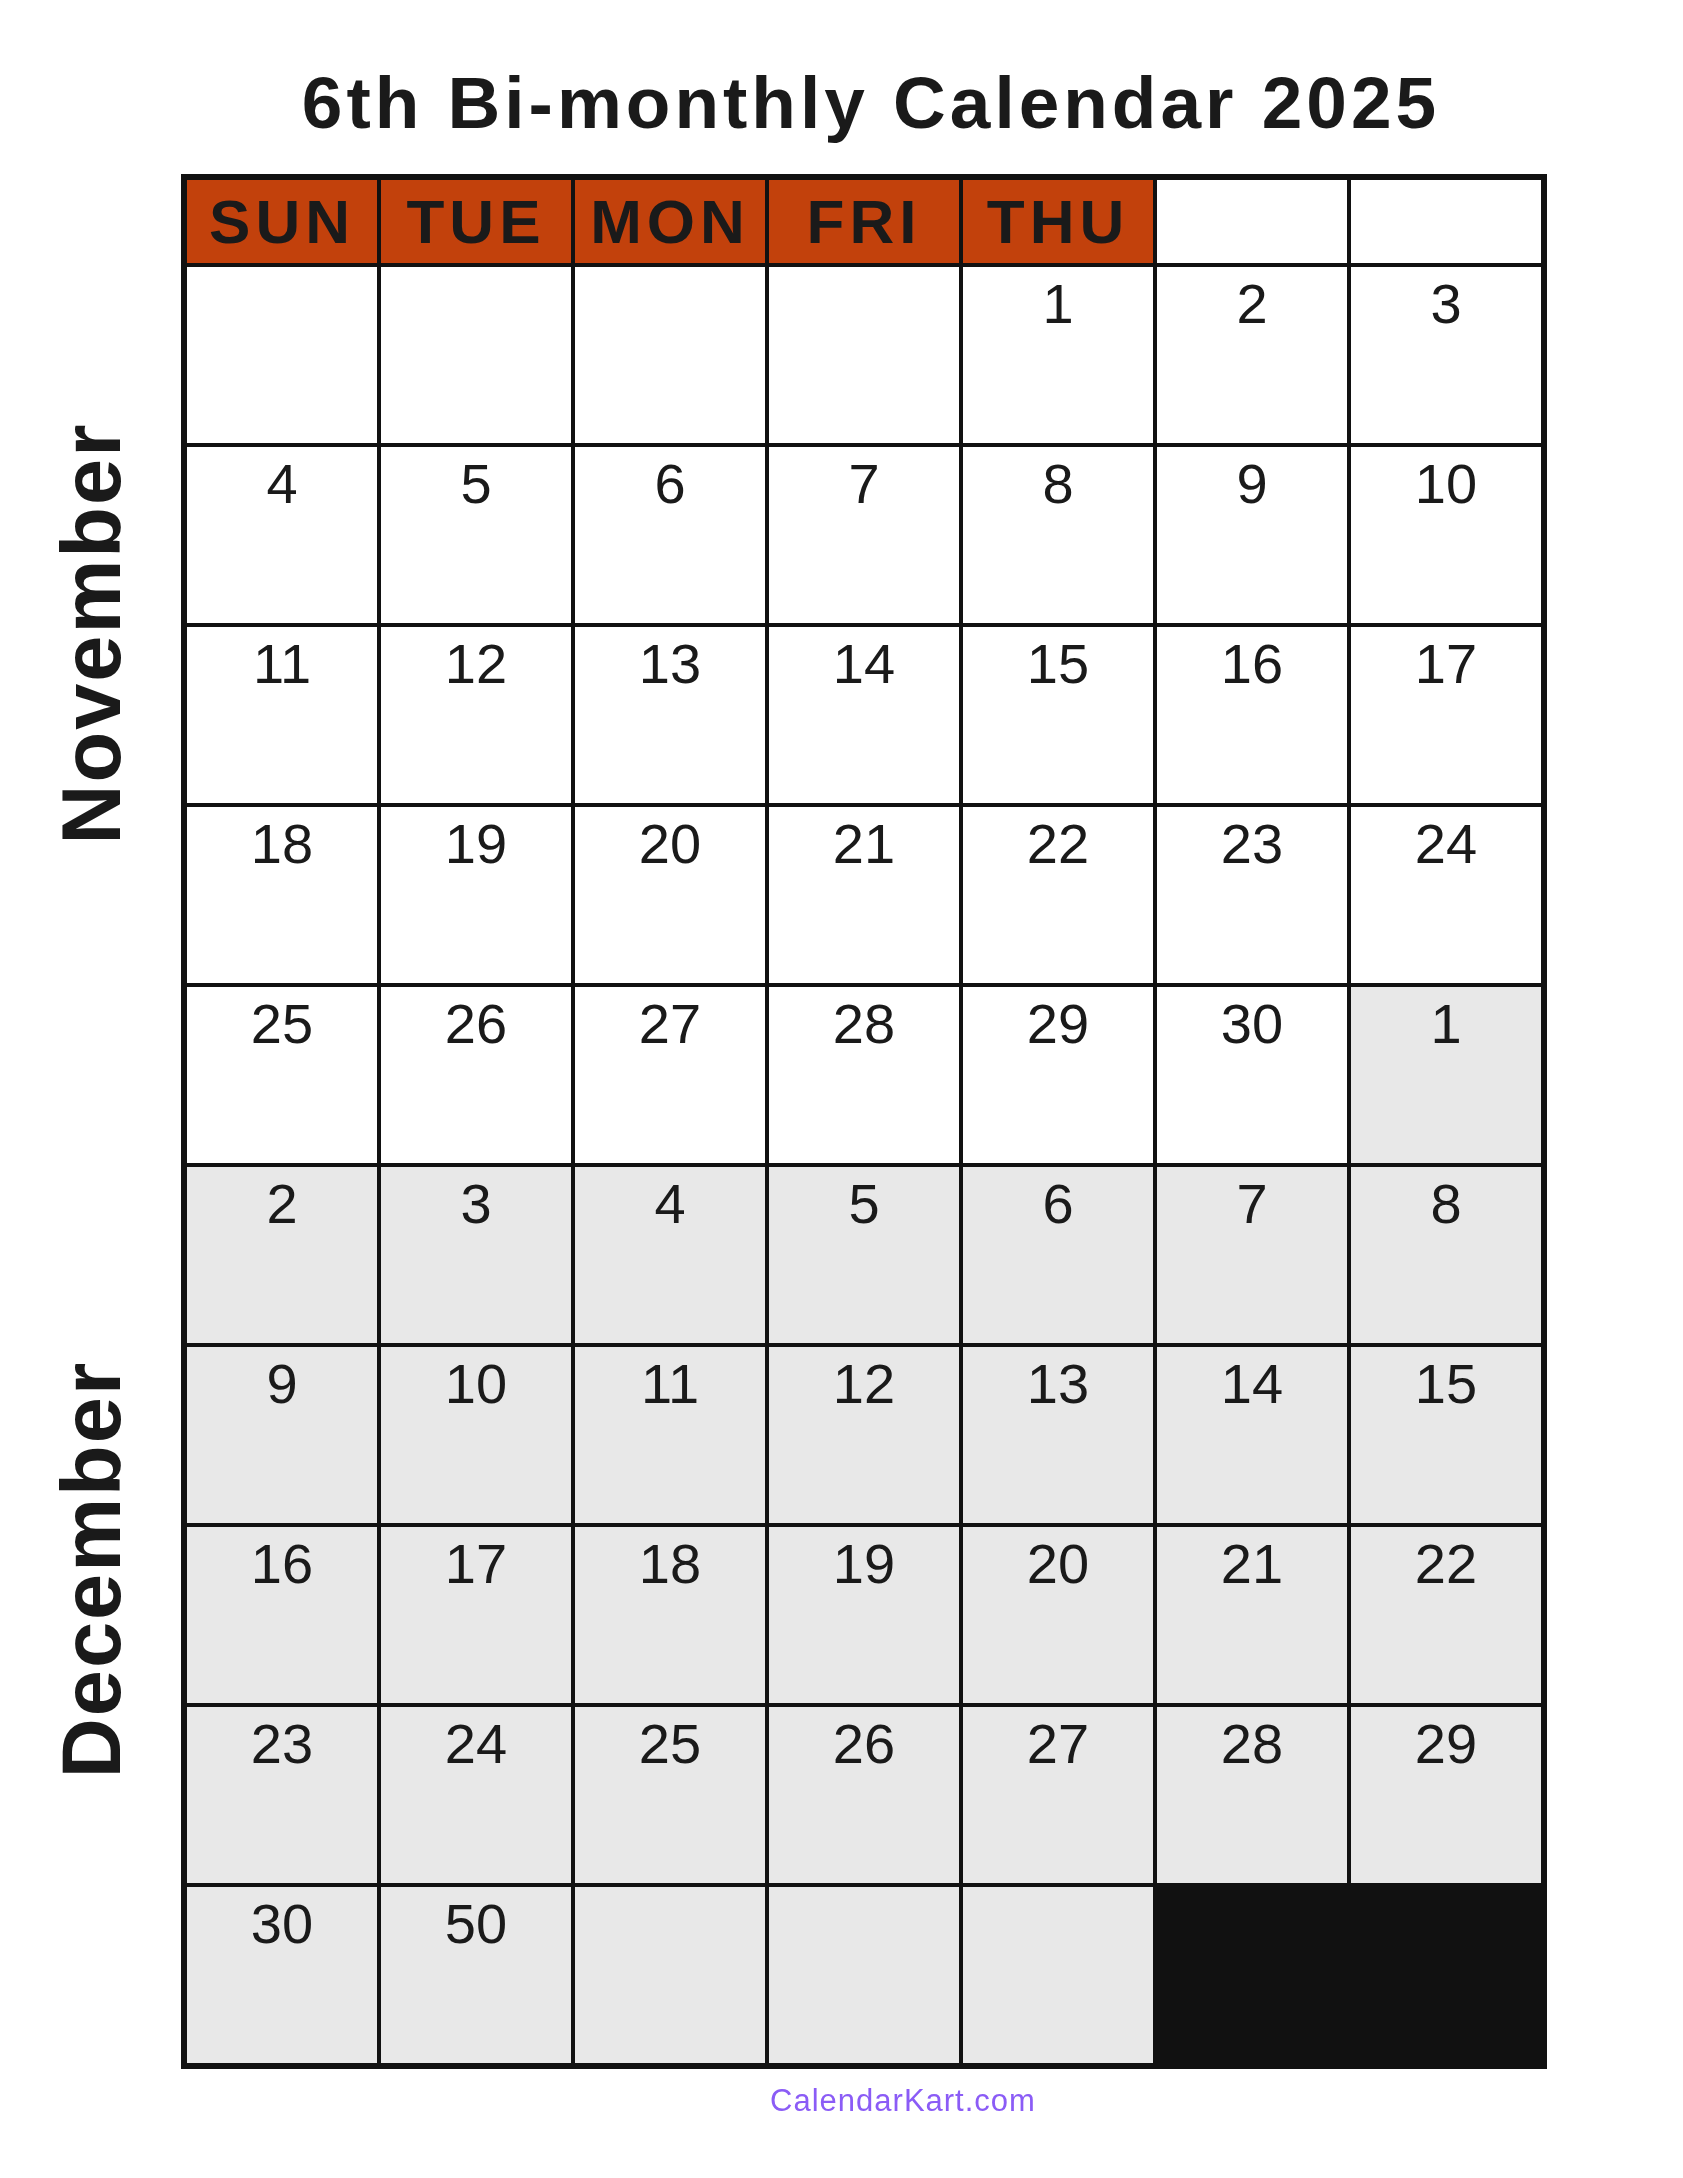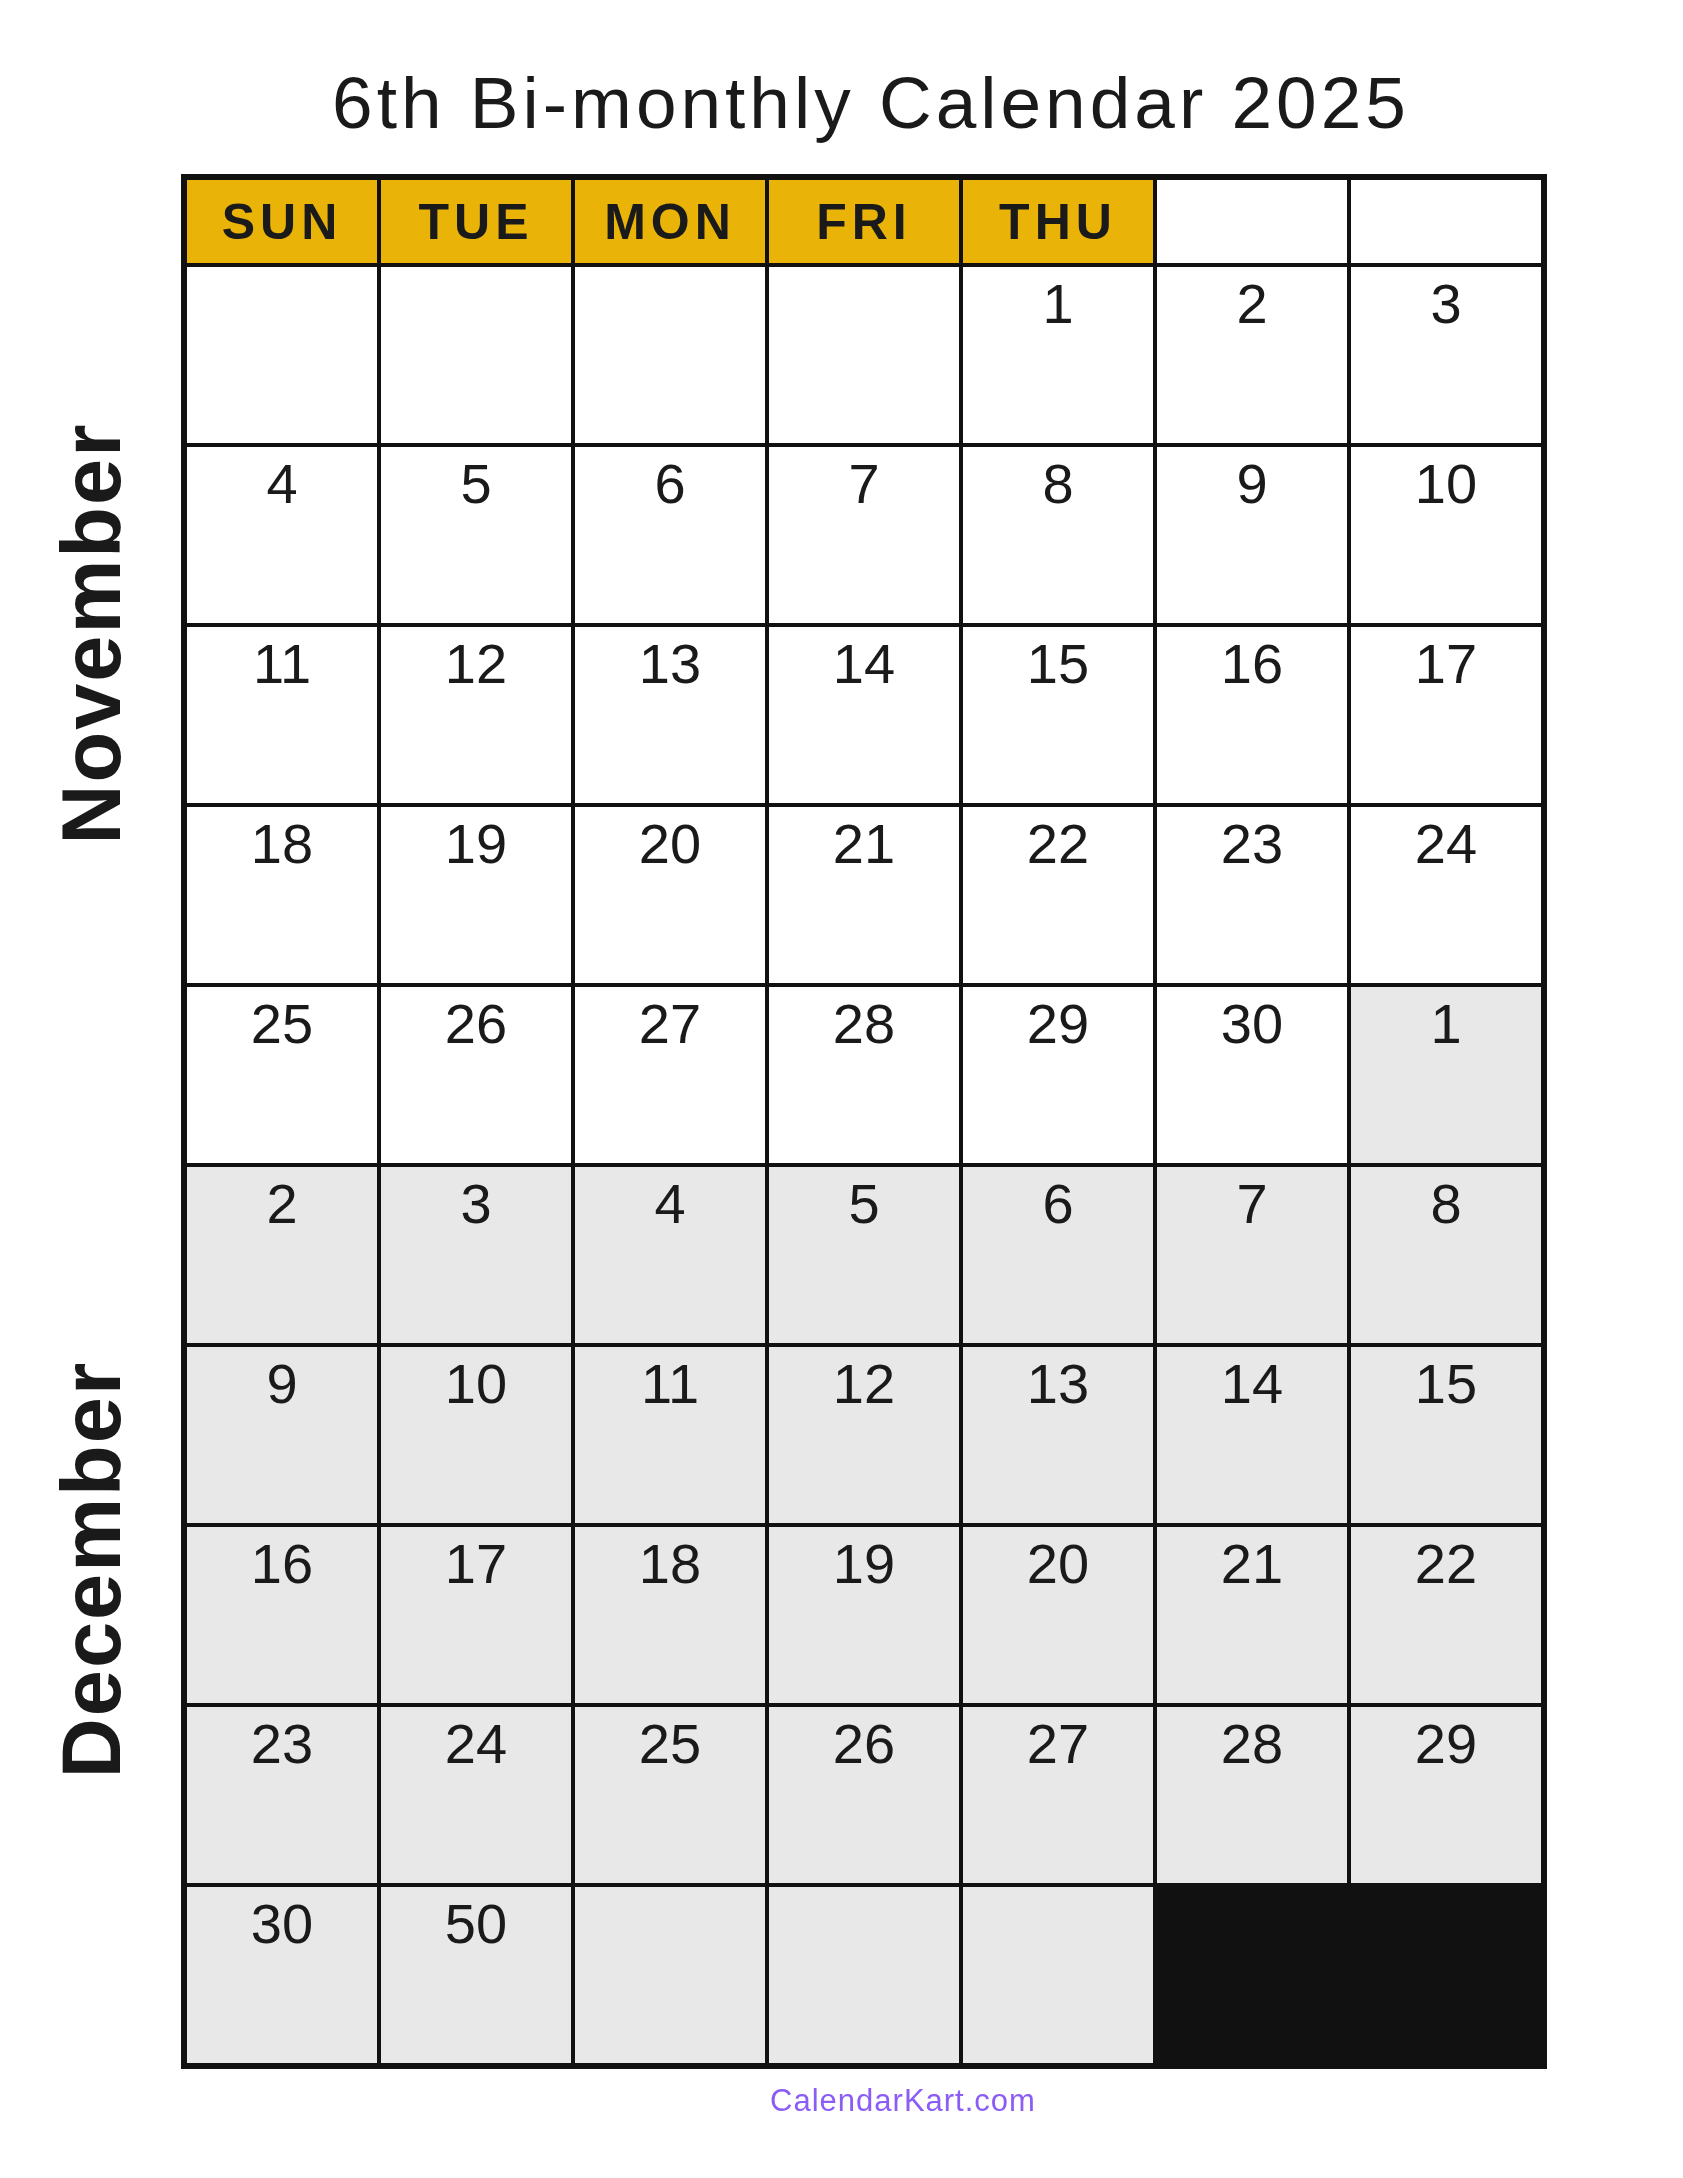--- a/index.html
+++ b/index.html
@@ -17,21 +17,21 @@
     font-family:"Liberation Sans", sans-serif;
     color:var(--ink);
   }
   .title{
     position:absolute;
     top:61px;
     left:871px;
     transform:translateX(-50%);
     white-space:nowrap;
     font-size:73px;
-    font-weight:normal;
+    font-weight:bold;
     letter-spacing:4px;
     color:var(--ink);
   }
   .month-label{
     position:absolute;
     left:-166px;
     width:515px;
     height:103px;
     display:flex;
     align-items:center;
@@ -53,25 +53,25 @@
     height:1895px;
     box-sizing:border-box;
     border:6px solid var(--line);
     background:var(--line);
     display:grid;
     grid-template-columns:repeat(7,1fr);
     grid-template-rows:83px repeat(10,1fr);
     gap:4px;
   }
   .hcell{
-    background:#eab308;
+    background:#c2410c;
     display:flex;
     align-items:center;
     justify-content:center;
-    font-size:50px;
+    font-size:62px;
     font-weight:bold;
     letter-spacing:5px;
     color:var(--ink);
   }
   .dcell{
     background:#ffffff;
     text-align:center;
     padding-top:9px;
     box-sizing:border-box;
   }

